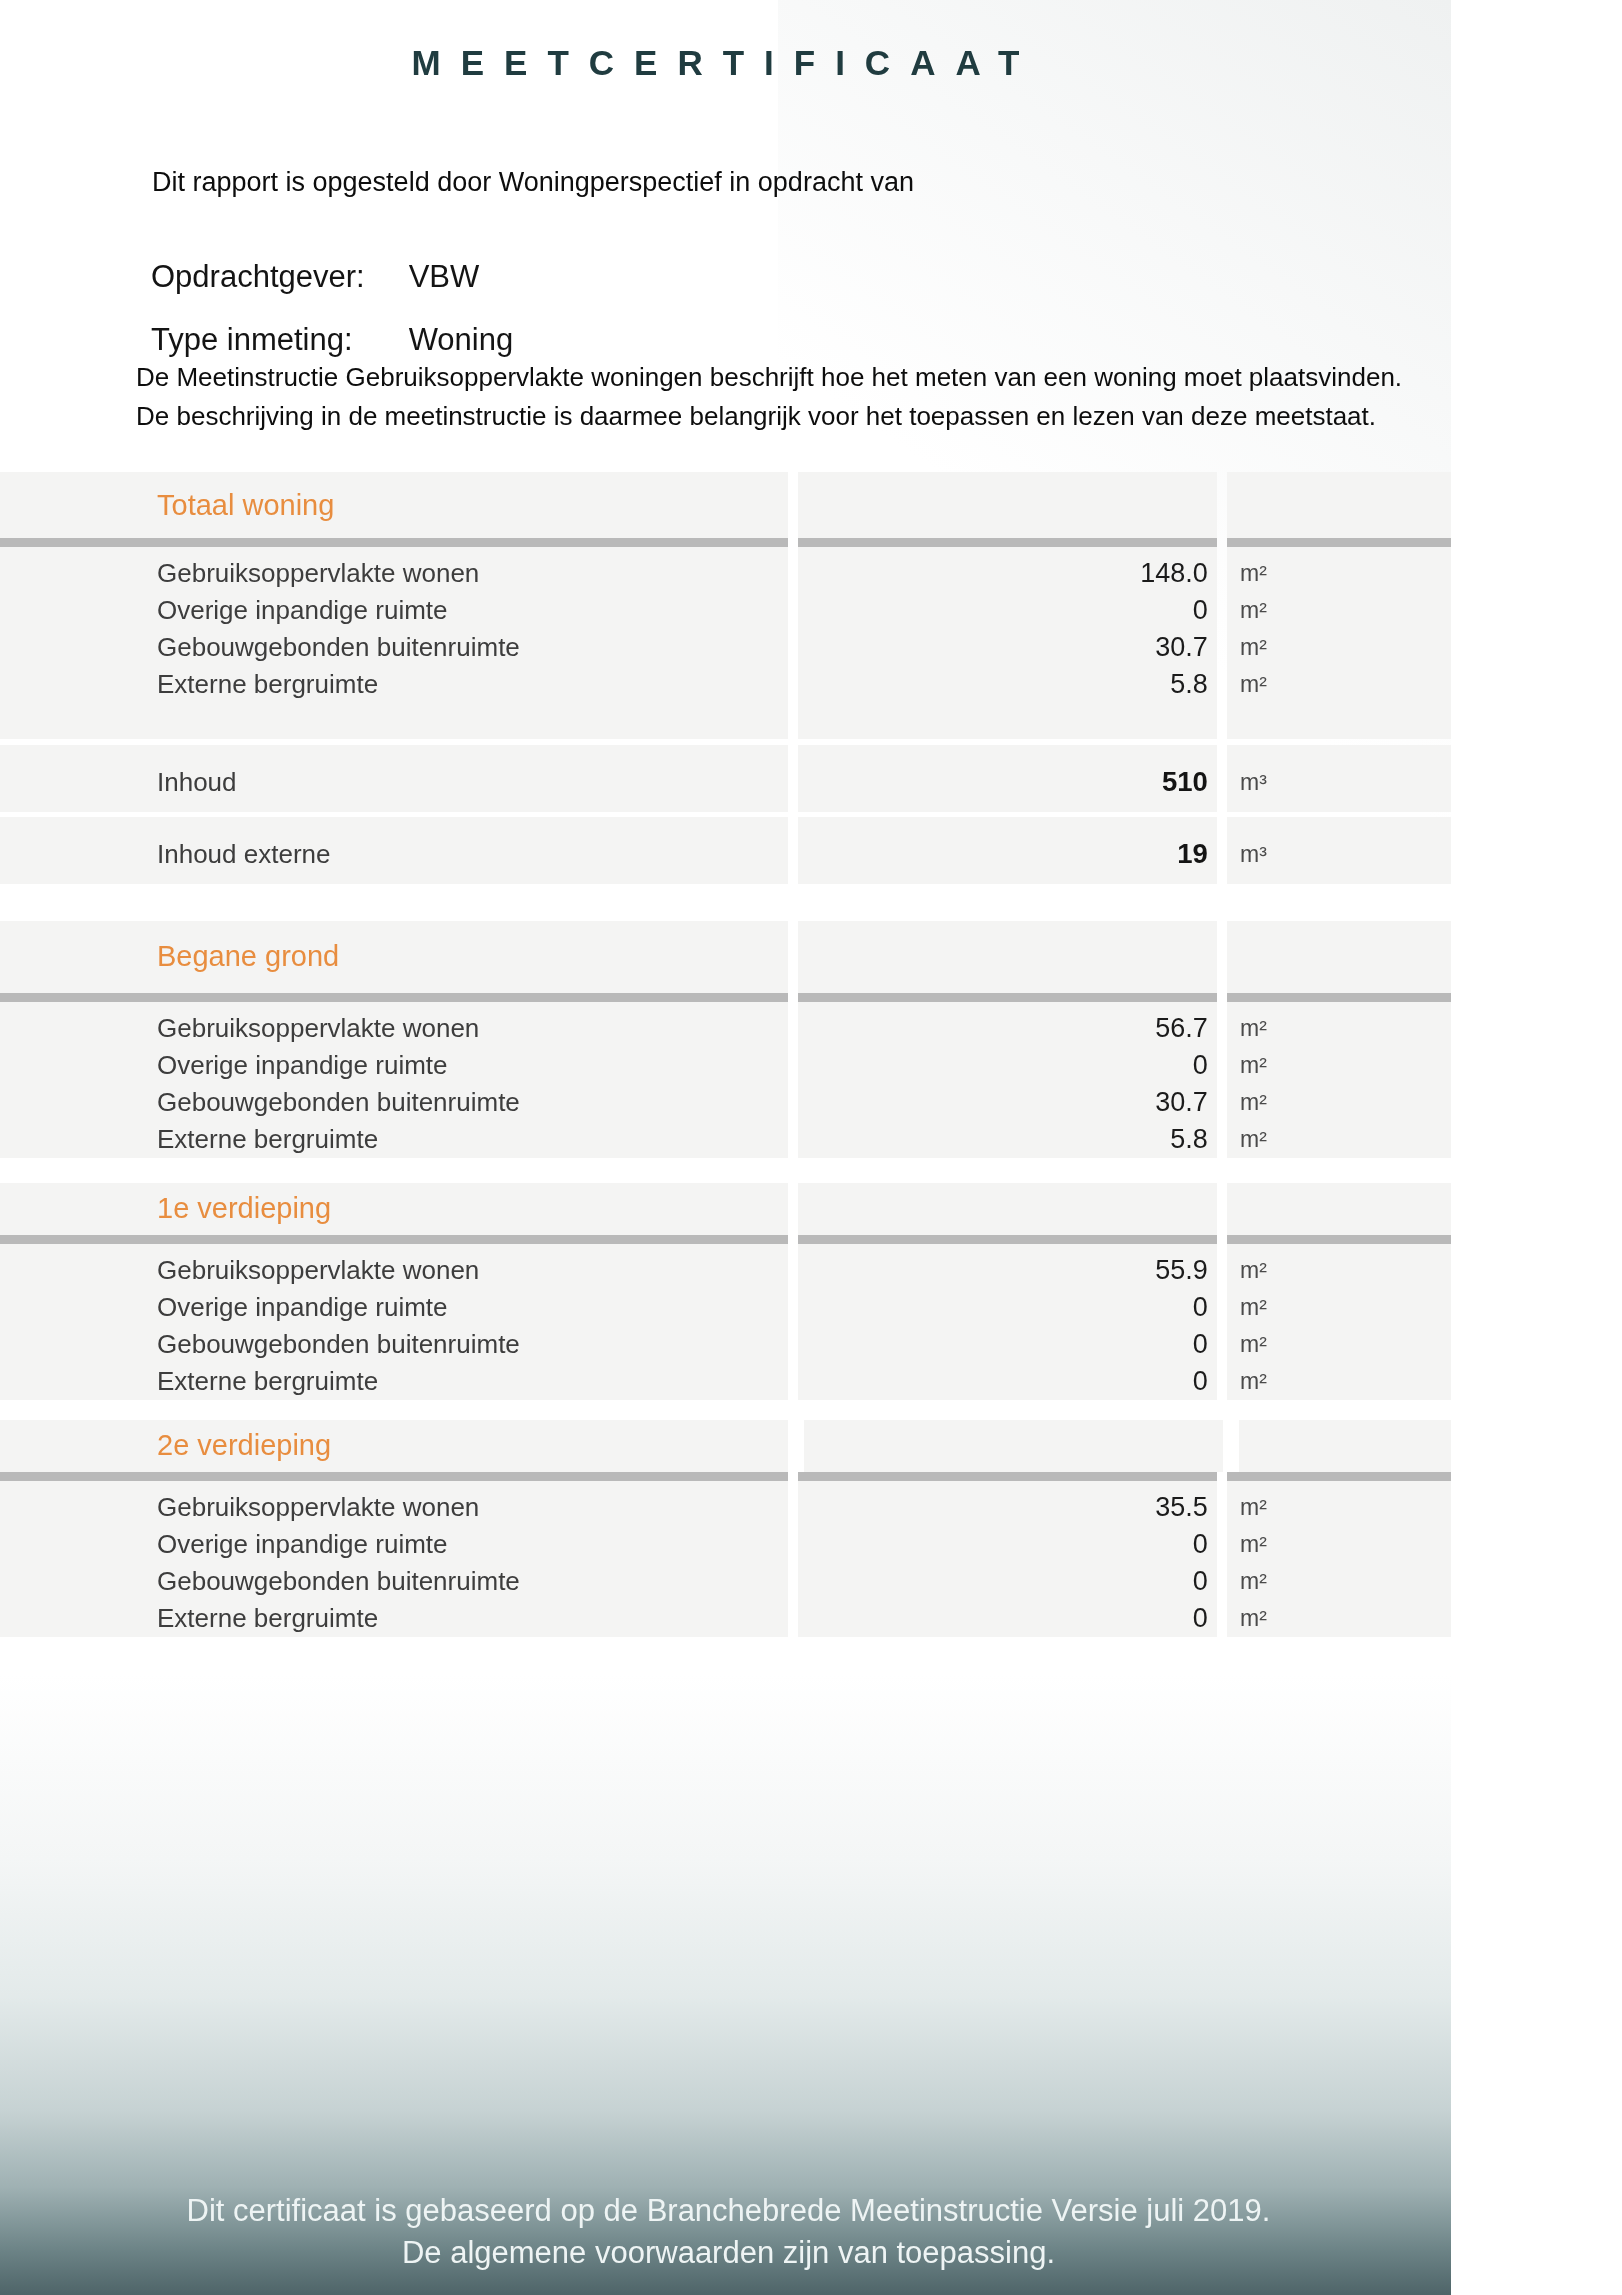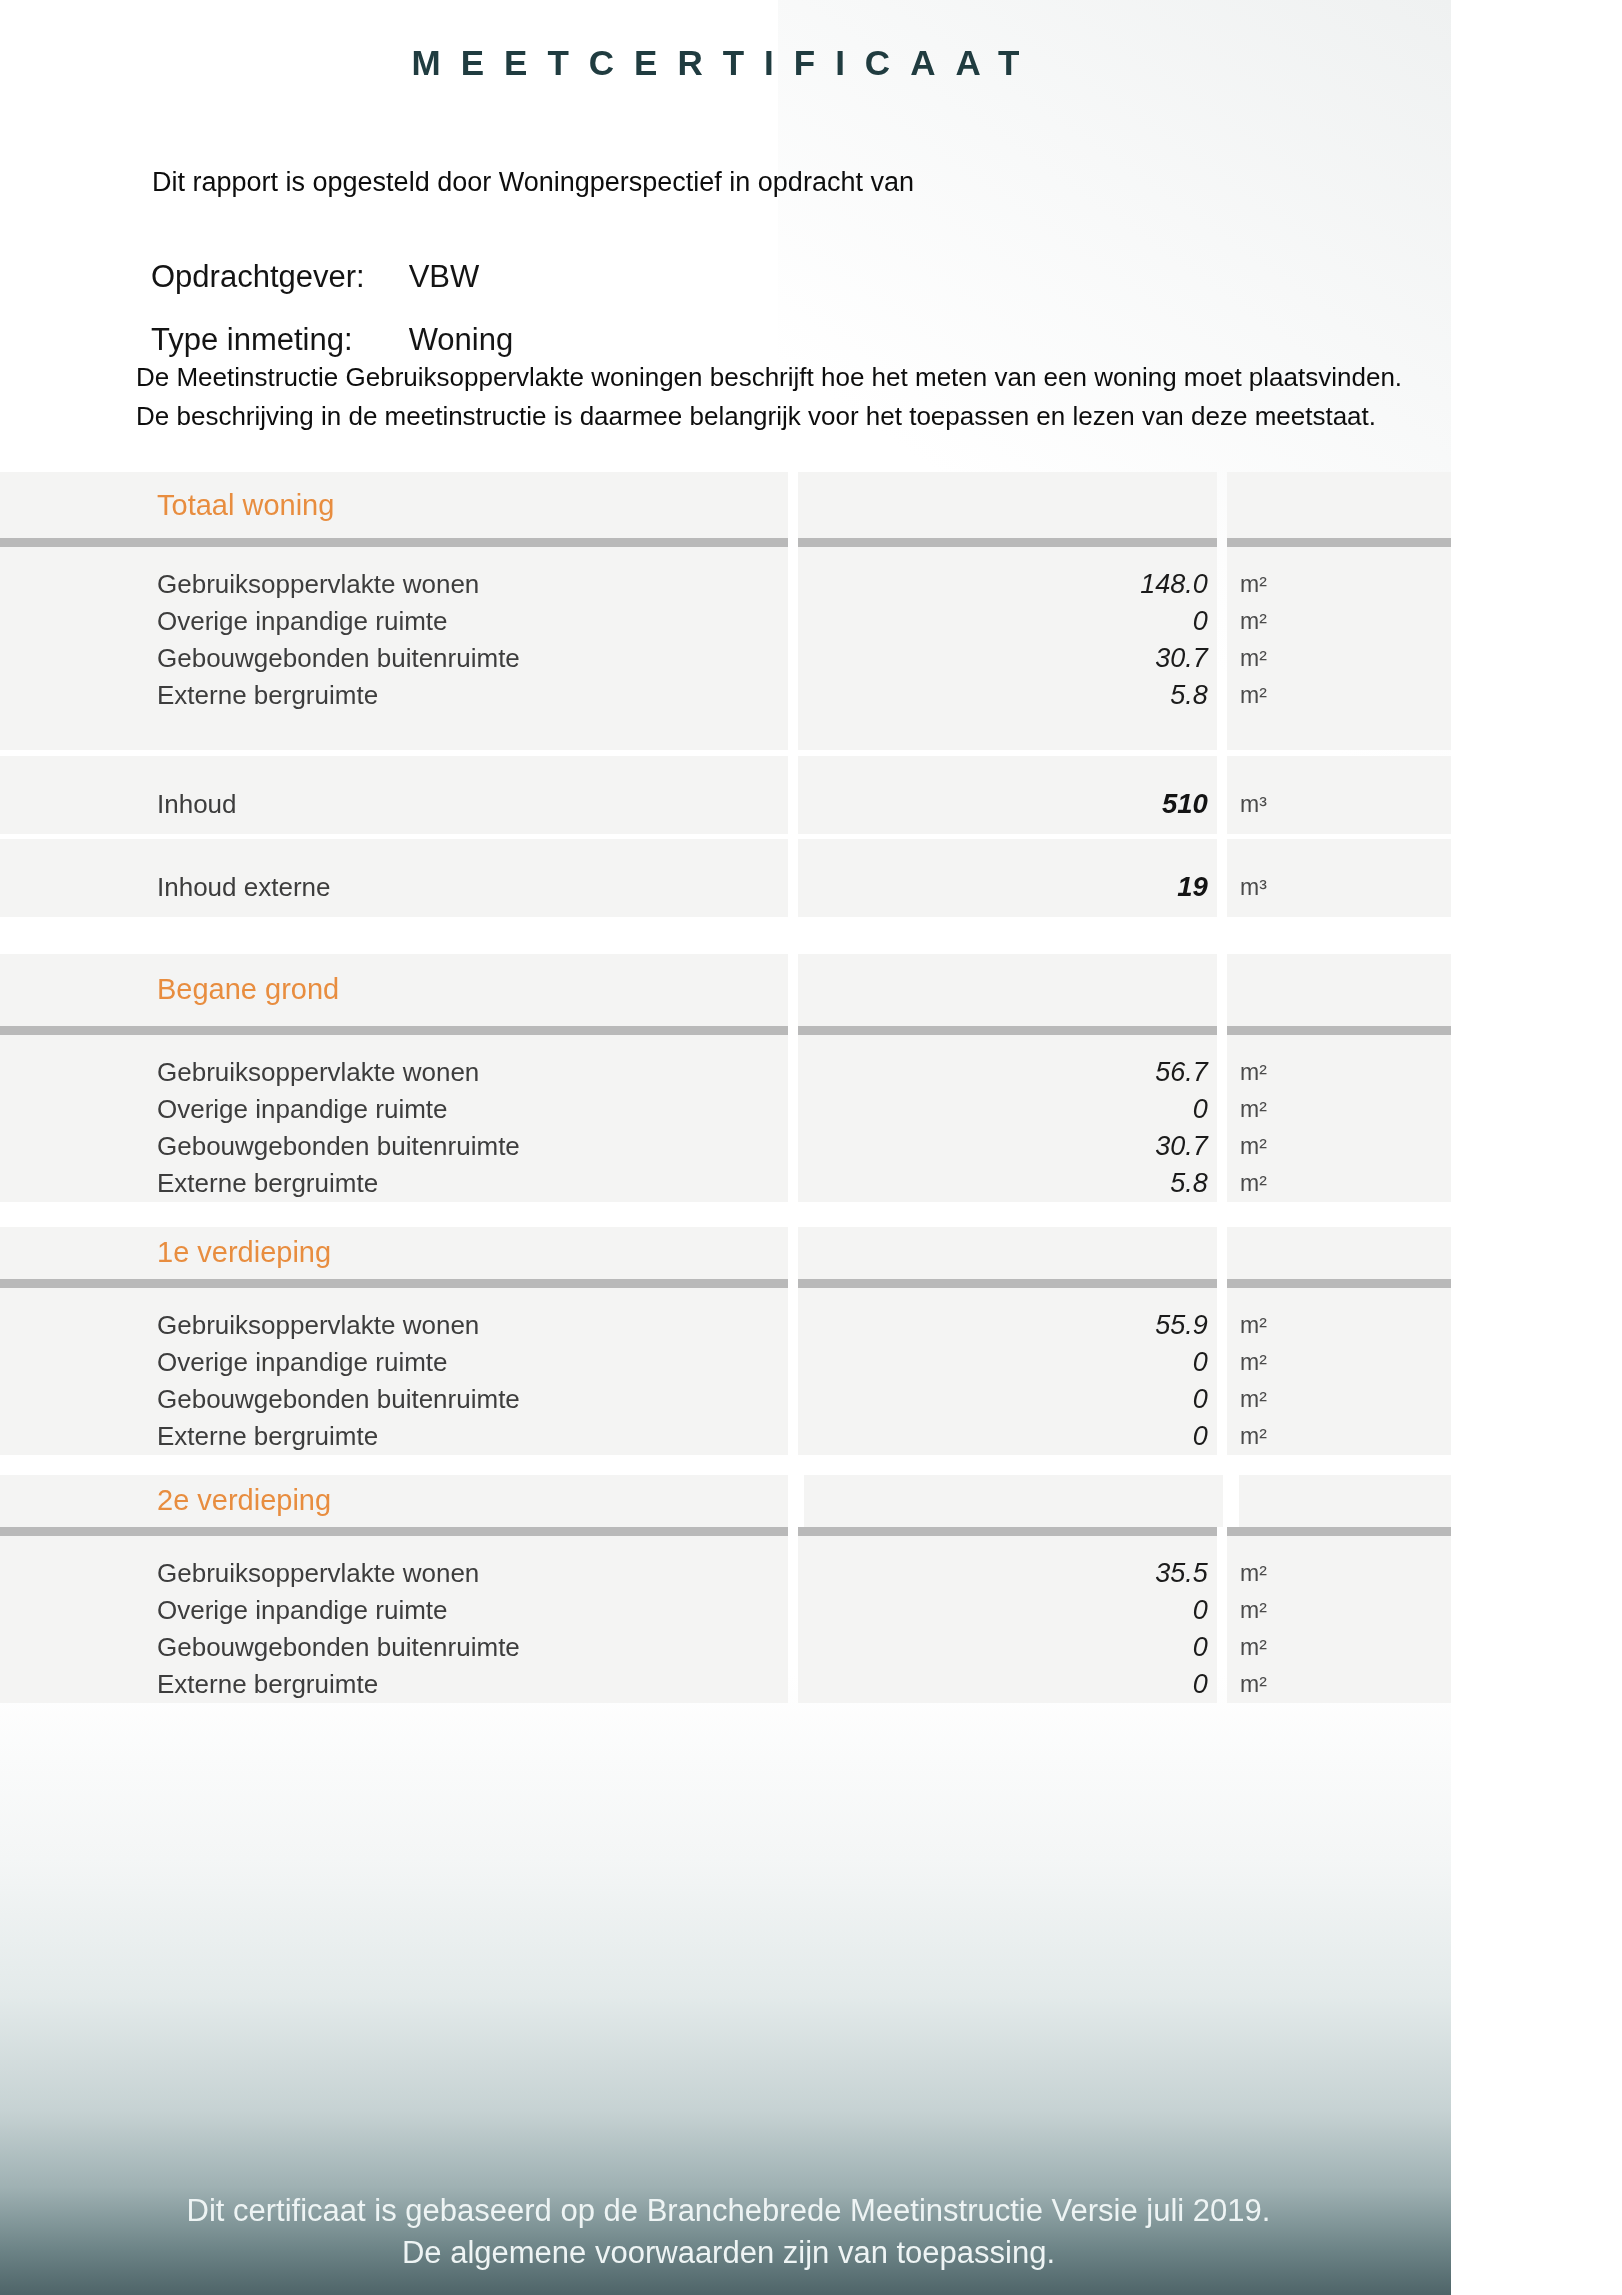--- a/index.html
+++ b/index.html
@@ -50,24 +50,24 @@
   .c1{width:788px;background:#f4f4f3;}
   .c2{width:419px;background:#f4f4f3;}
   .c3{flex:1;background:#f4f4f3;}
   .bar{height:9.2px;}
   .bar .c1,.bar .c2,.bar .c3{background:#b9b9b9;}
   .h86{height:66px;}
   .h94{height:72px;}
   .h68{height:52px;}
   .header-block .c1{display:flex;align-items:center;padding-left:157px;box-sizing:border-box;}
   .section-title{font-size:29px;color:#e88d3f;}
-  .rows .c1,.rows .c2,.rows .c3{display:flex;flex-direction:column;padding-top:19px;box-sizing:border-box;}
+  .rows .c1,.rows .c2,.rows .c3{display:flex;flex-direction:column;padding-top:8px;box-sizing:border-box;}
   .cell{height:37px;display:flex;align-items:center;}
   .rows .c1 .cell{padding-left:157px;font-size:26px;color:#3d3d3d;}
-  .rows .c2 .cell{justify-content:flex-end;padding-right:9.2px;font-size:27px;color:#1b1b1b;font-style:italic;}
+  .rows .c2 .cell{justify-content:flex-end;padding-right:9.2px;font-size:27px;color:#1b1b1b;}
   .rows .c3 .cell{padding-left:13px;font-size:23px;color:#4a4a4a;}
   .pad-bottom .c1,.pad-bottom .c2,.pad-bottom .c3{padding-bottom:36px;}
   .single .cell{height:59px;}
   .single .c2 .cell{font-weight:700;font-size:27.5px;color:#141414;}
   .mt7{margin-top:5.4px;}
   .mt26{margin-top:20px;gap:16px;}
   .mt32{margin-top:24.5px;}
   .mt48{margin-top:37px;}
   .footer{
     position:absolute;top:2190px;left:6px;right:0;

